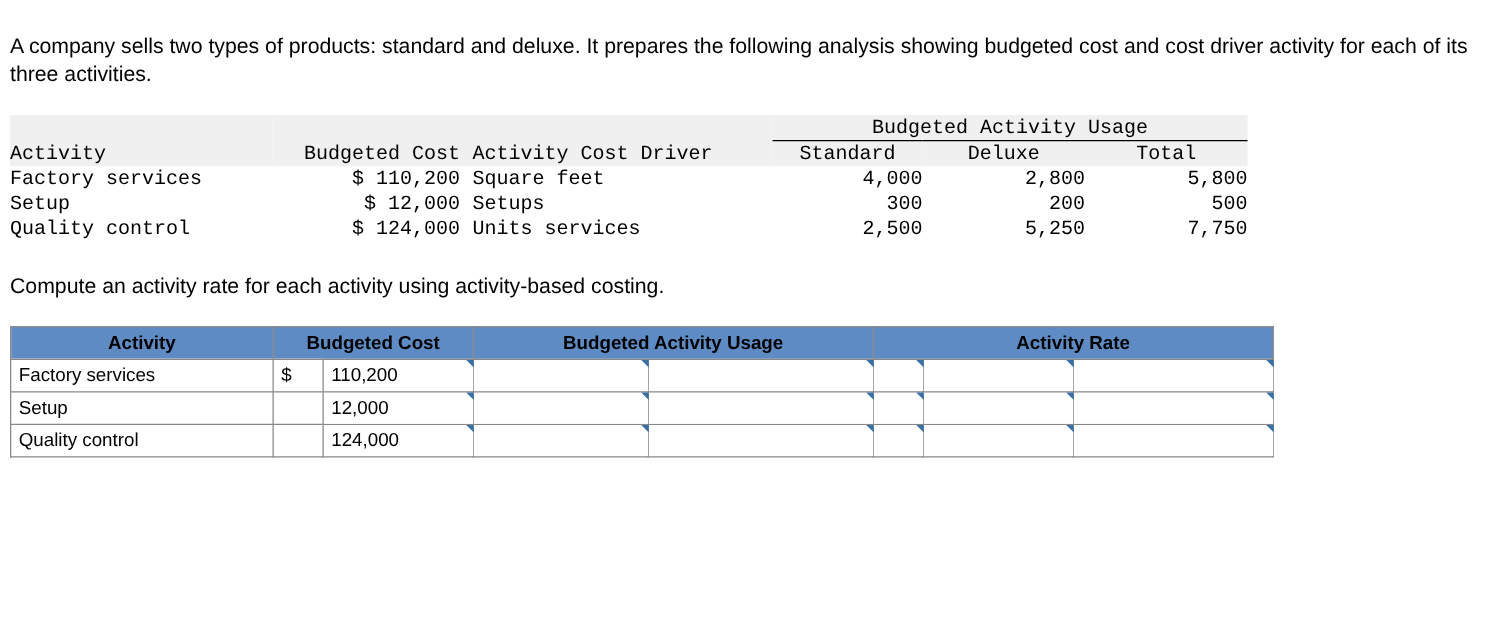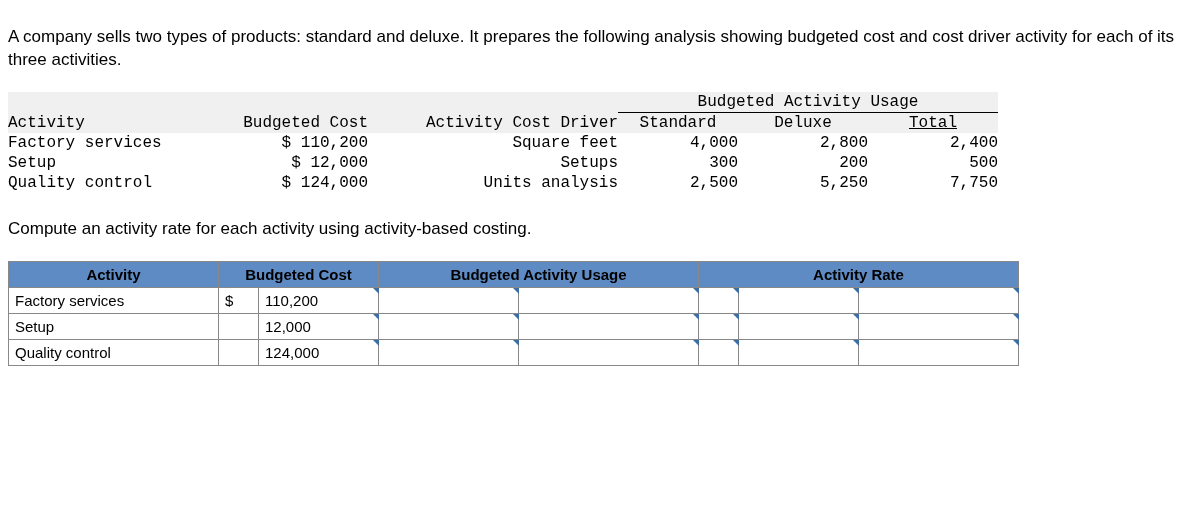--- a/index.html
+++ b/index.html
@@ -34,24 +34,24 @@
     }
     .spanhead {
       text-align: center;
       border-bottom: 1px solid #000;
     }
     .r { text-align: right; }
     .l { text-align: left; }
     .c { text-align: center; }
     .col-activity { min-width: 210px; }
     .col-cost { min-width: 150px; }
-    .col-driver { min-width: 240px; padding-left: 10px !important; text-align: right;}
+    .col-driver { min-width: 240px; padding-left: 10px !important;}
     .col-std { min-width: 120px; margin-top: 16px; }
     .col-dlx { min-width: 130px; font-family: Liberation Mono, monospace; }
-    .col-tot { min-width: 130px; text-decoration: underline; }
+    .col-tot { min-width: 130px; }
 
     .instruction {
       font-size: 17px;
       margin: 26px 0 22px 0;
     }
 
     .answer-table {
       border-collapse: collapse;
       font-size: 15px;
     }
@@ -113,34 +113,34 @@
     <td class="c col-std">Standard</td>
     <td class="c col-dlx">Deluxe</td>
     <td class="c col-tot">Total</td>
   </tr>
   <tr>
     <td class="l">Factory services</td>
     <td class="r">$ 110,200</td>
     <td class="l col-driver">Square feet</td>
     <td class="r">4,000</td>
     <td class="r">2,800</td>
-    <td class="r">2,400</td>
+    <td class="r">5,800</td>
   </tr>
   <tr>
     <td class="l">Setup</td>
     <td class="r">$ 12,000</td>
     <td class="l col-driver">Setups</td>
     <td class="r">300</td>
     <td class="r">200</td>
     <td class="r">500</td>
   </tr>
   <tr>
     <td class="l">Quality control</td>
     <td class="r">$ 124,000</td>
-    <td class="l col-driver">Units analysis</td>
+    <td class="l col-driver">Units services</td>
     <td class="r">2,500</td>
     <td class="r">5,250</td>
     <td class="r">7,750</td>
   </tr>
 </tbody></table>
 
 <div class="instruction">Compute an activity rate for each activity using activity-based costing.</div>
 
 <table class="answer-table">
   <tbody>

